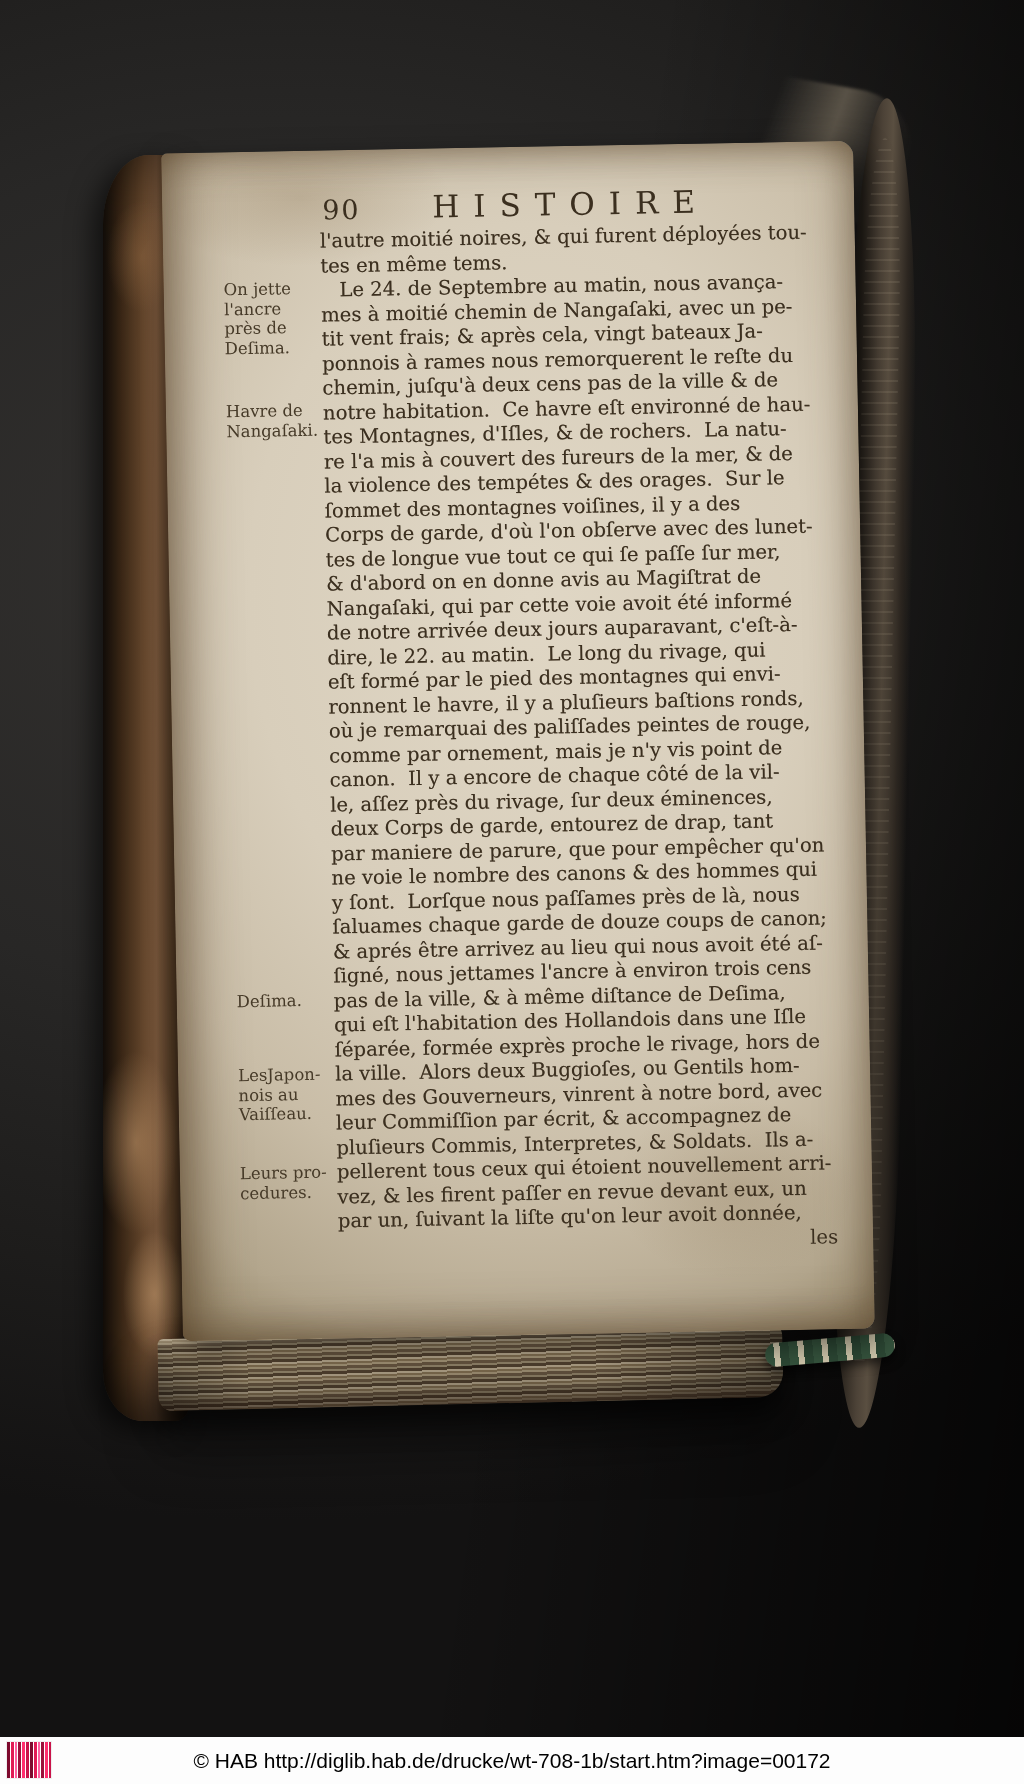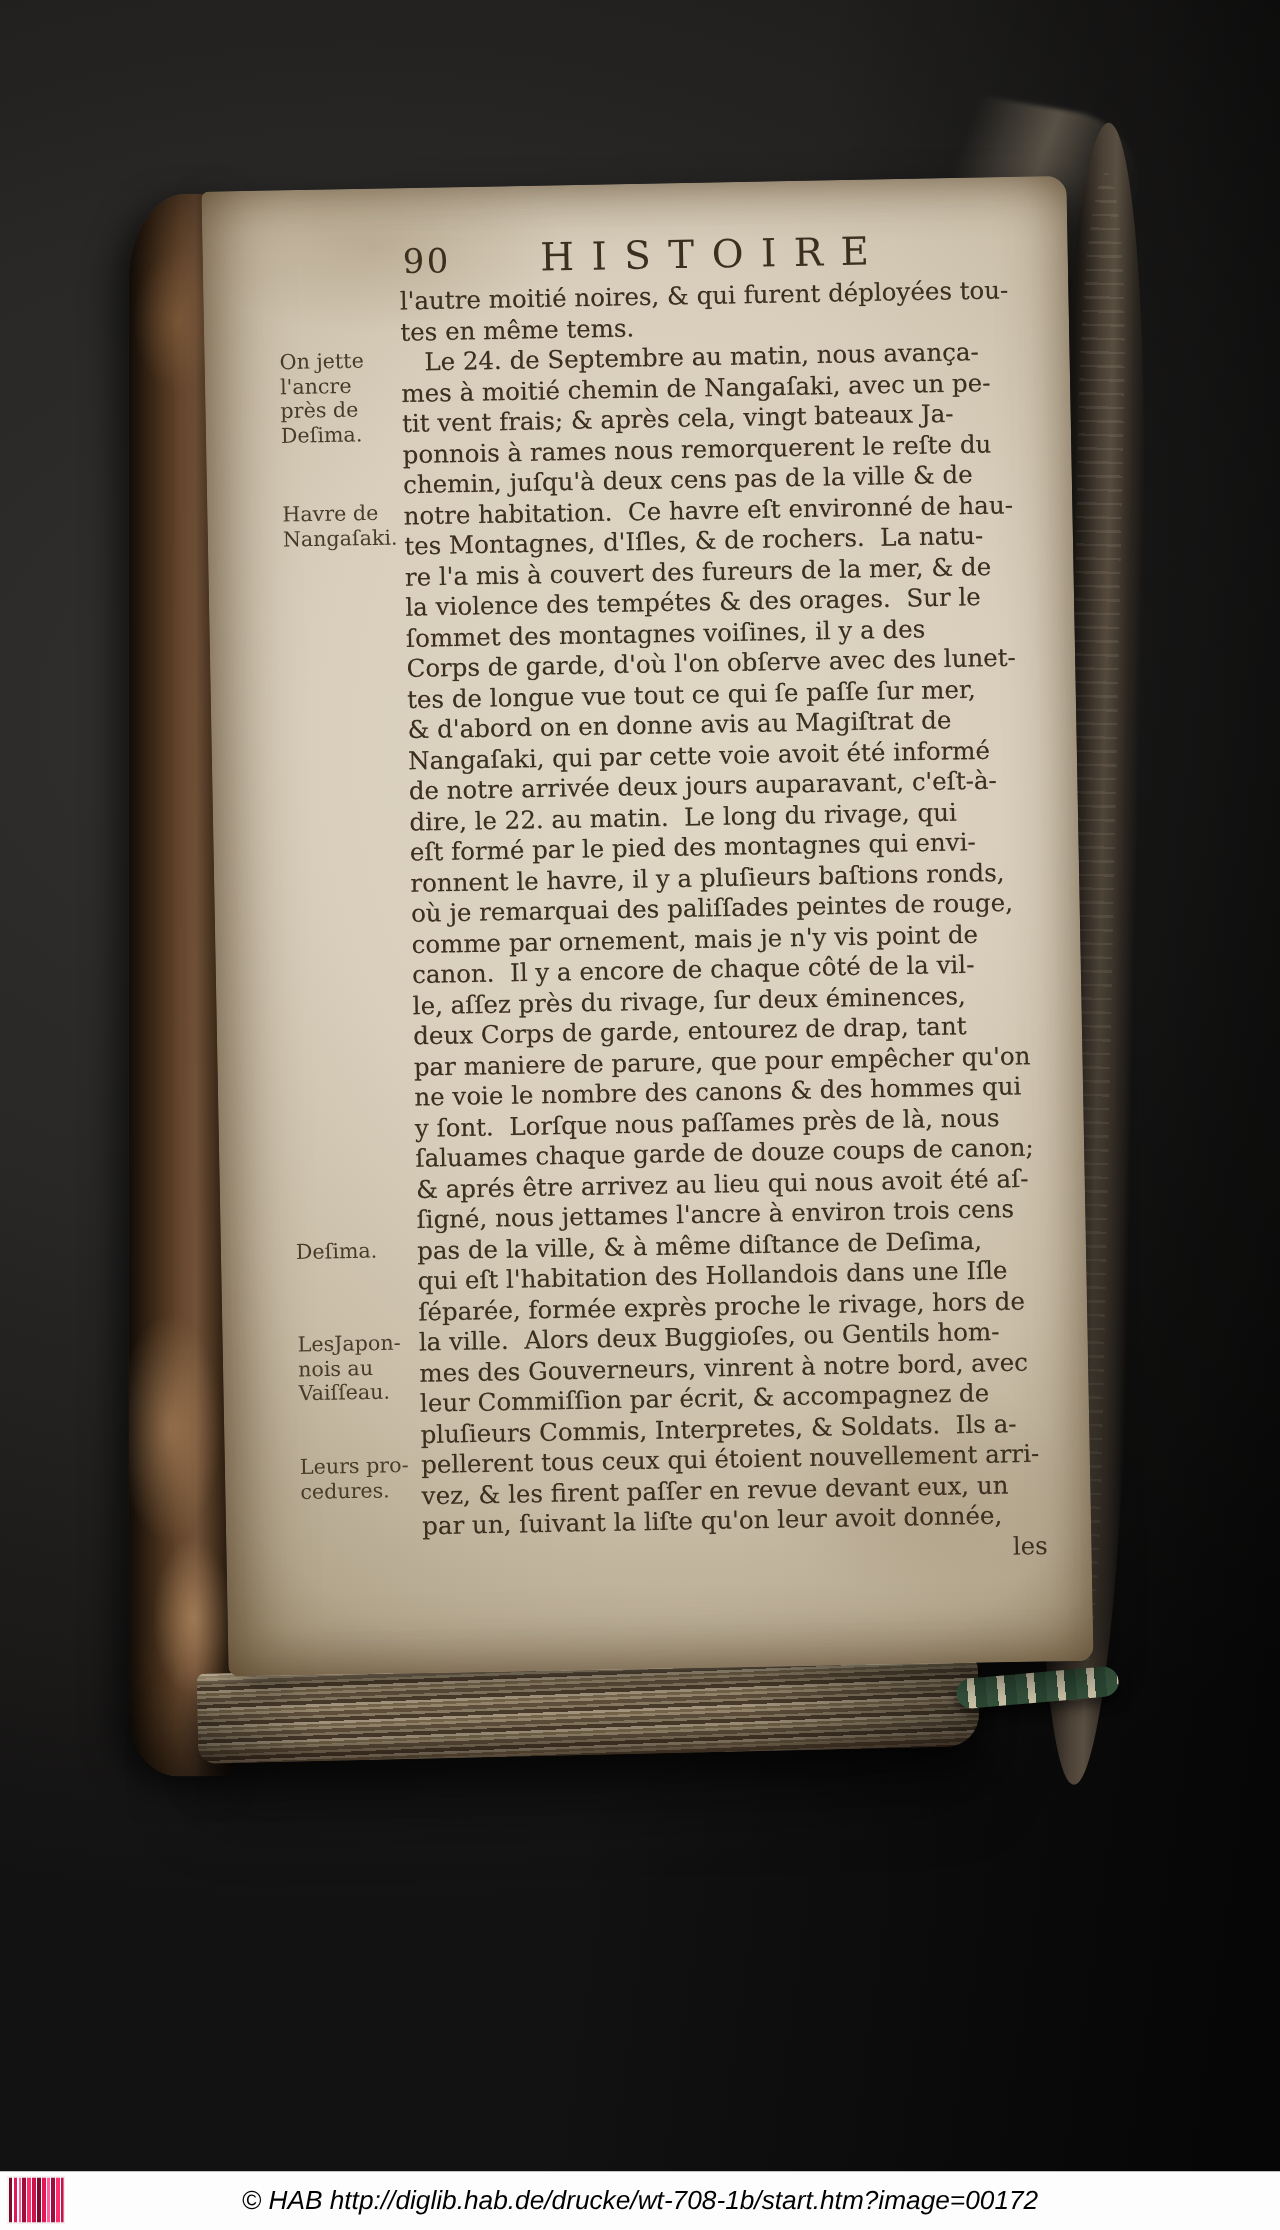--- a/index.html
+++ b/index.html
@@ -98,21 +98,20 @@
   }
   .catchword {
     position:absolute; left:157px; top:1084px; width:500px;
     font-size:19.6px; text-align:right;
   }
 
   
   .footer {
     position:absolute; left:0; bottom:0; width:1024px; height:47px;
     background:#fdfdfd;
-    font-style:italic;
   }
   .footer-text {
     position:absolute; inset:0; display:flex; align-items:center; justify-content:center;
     font-family:"Liberation Sans", sans-serif; font-size:21px; color:#000;
   }
   .barcode {
     position:absolute; left:6px; bottom:5px; width:44px; height:36px;
     background:repeating-linear-gradient(90deg,
       #7d0a2e 0 3px, #ffffff 3px 4px, #e11a55 4px 7px, #ffffff 7px 8px,
       #ff5fa0 8px 10px, #ffffff 10px 11px, #9c0f3a 11px 14px, #ffffff 14px 15px,

